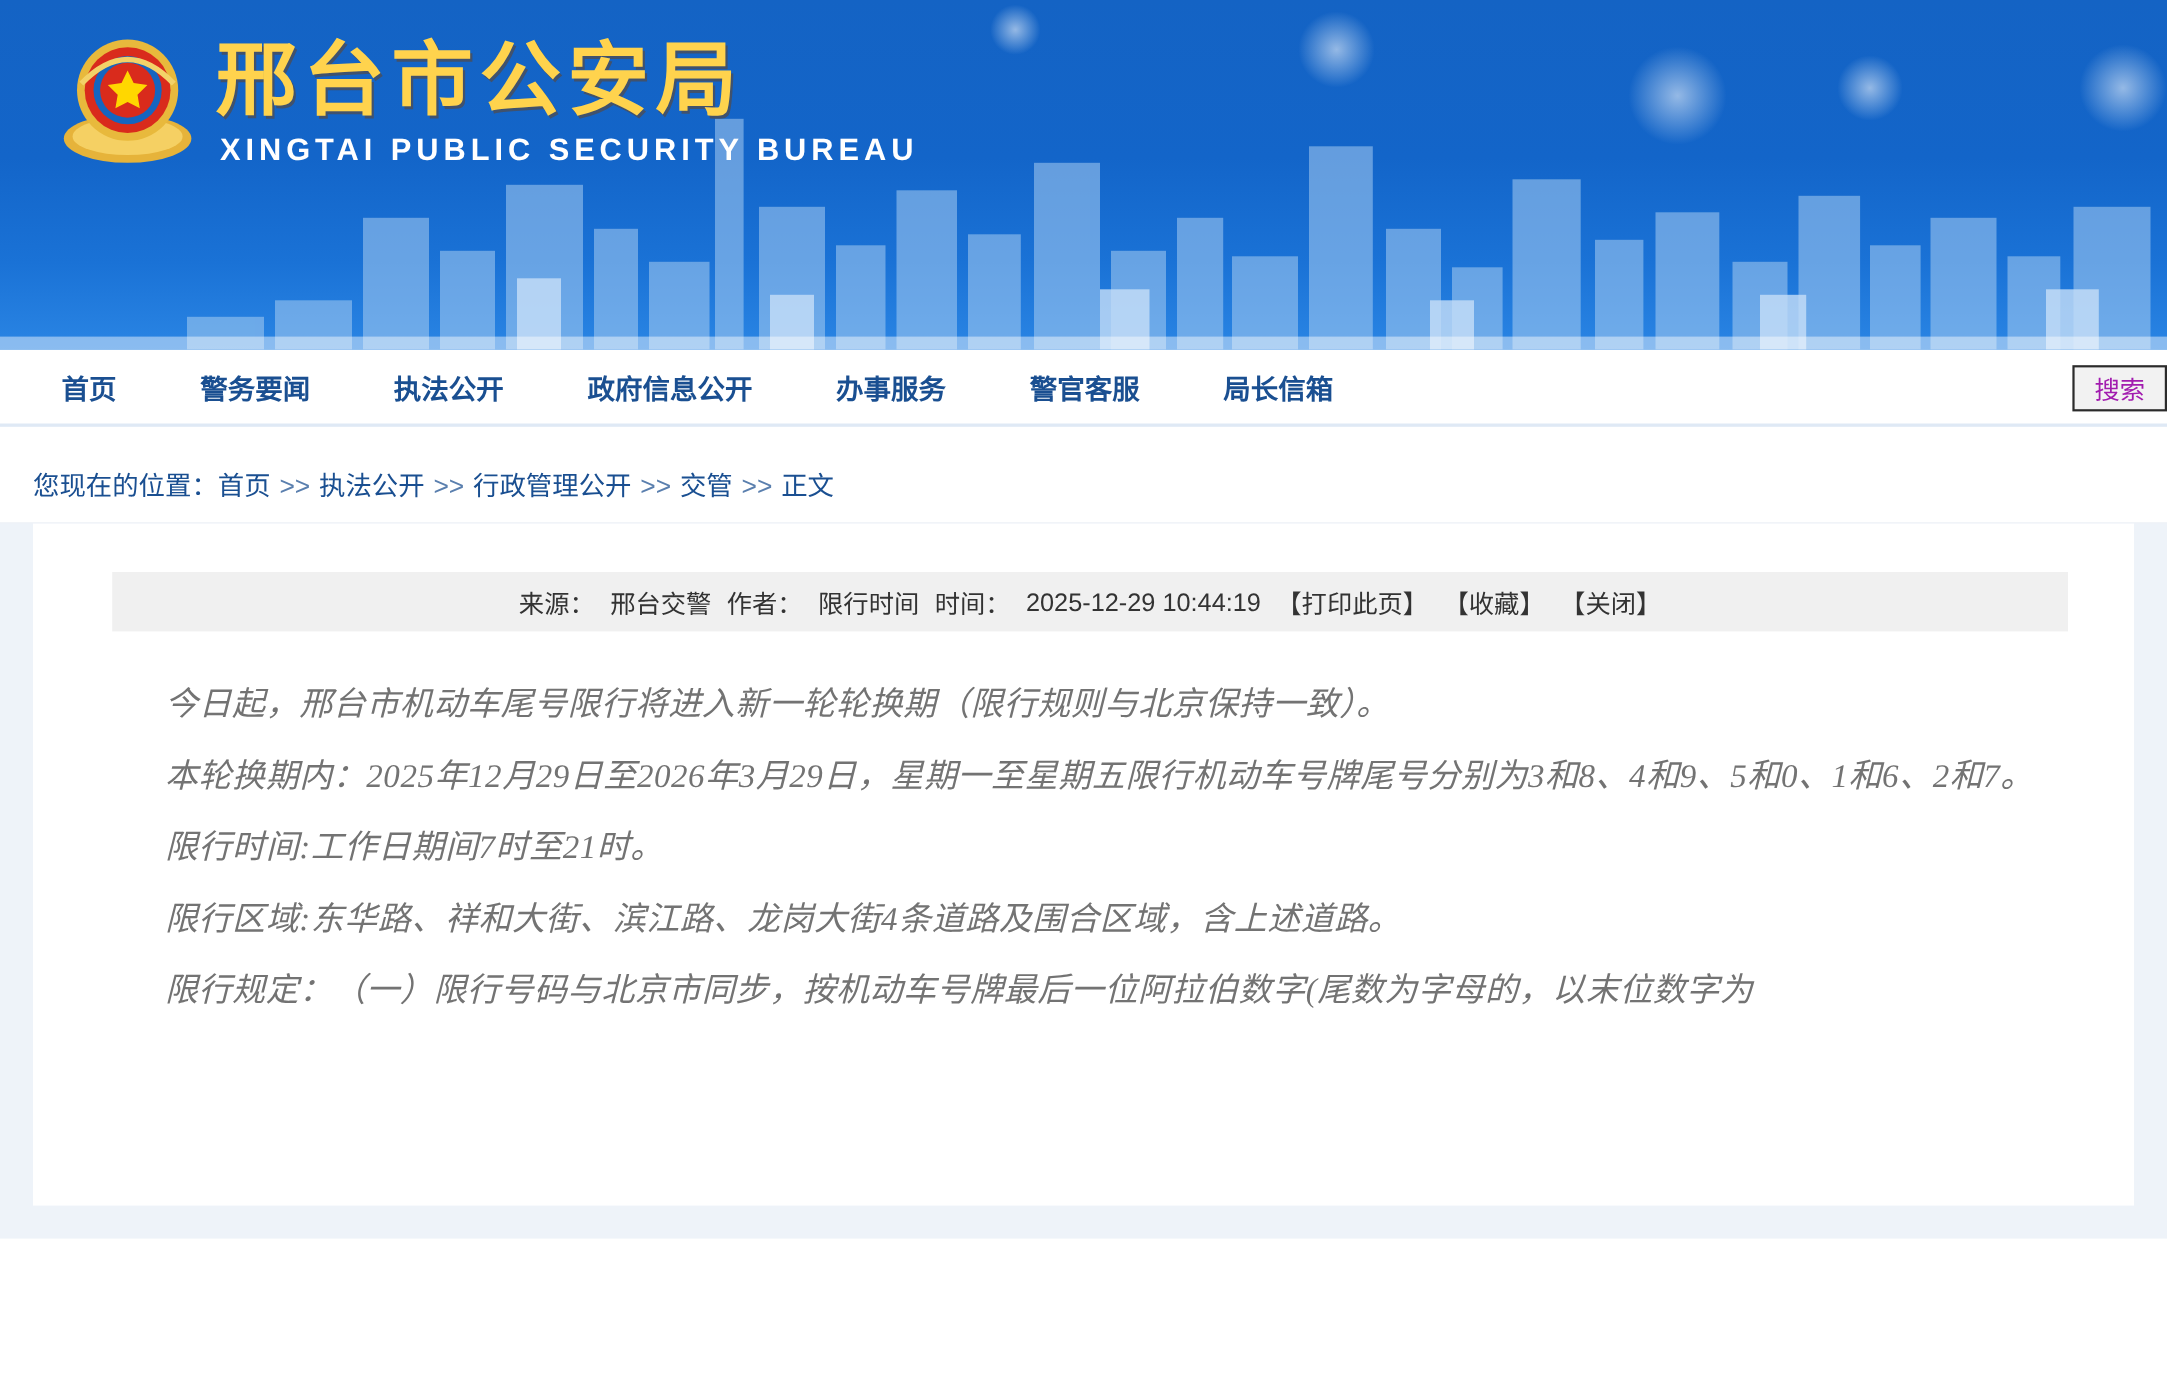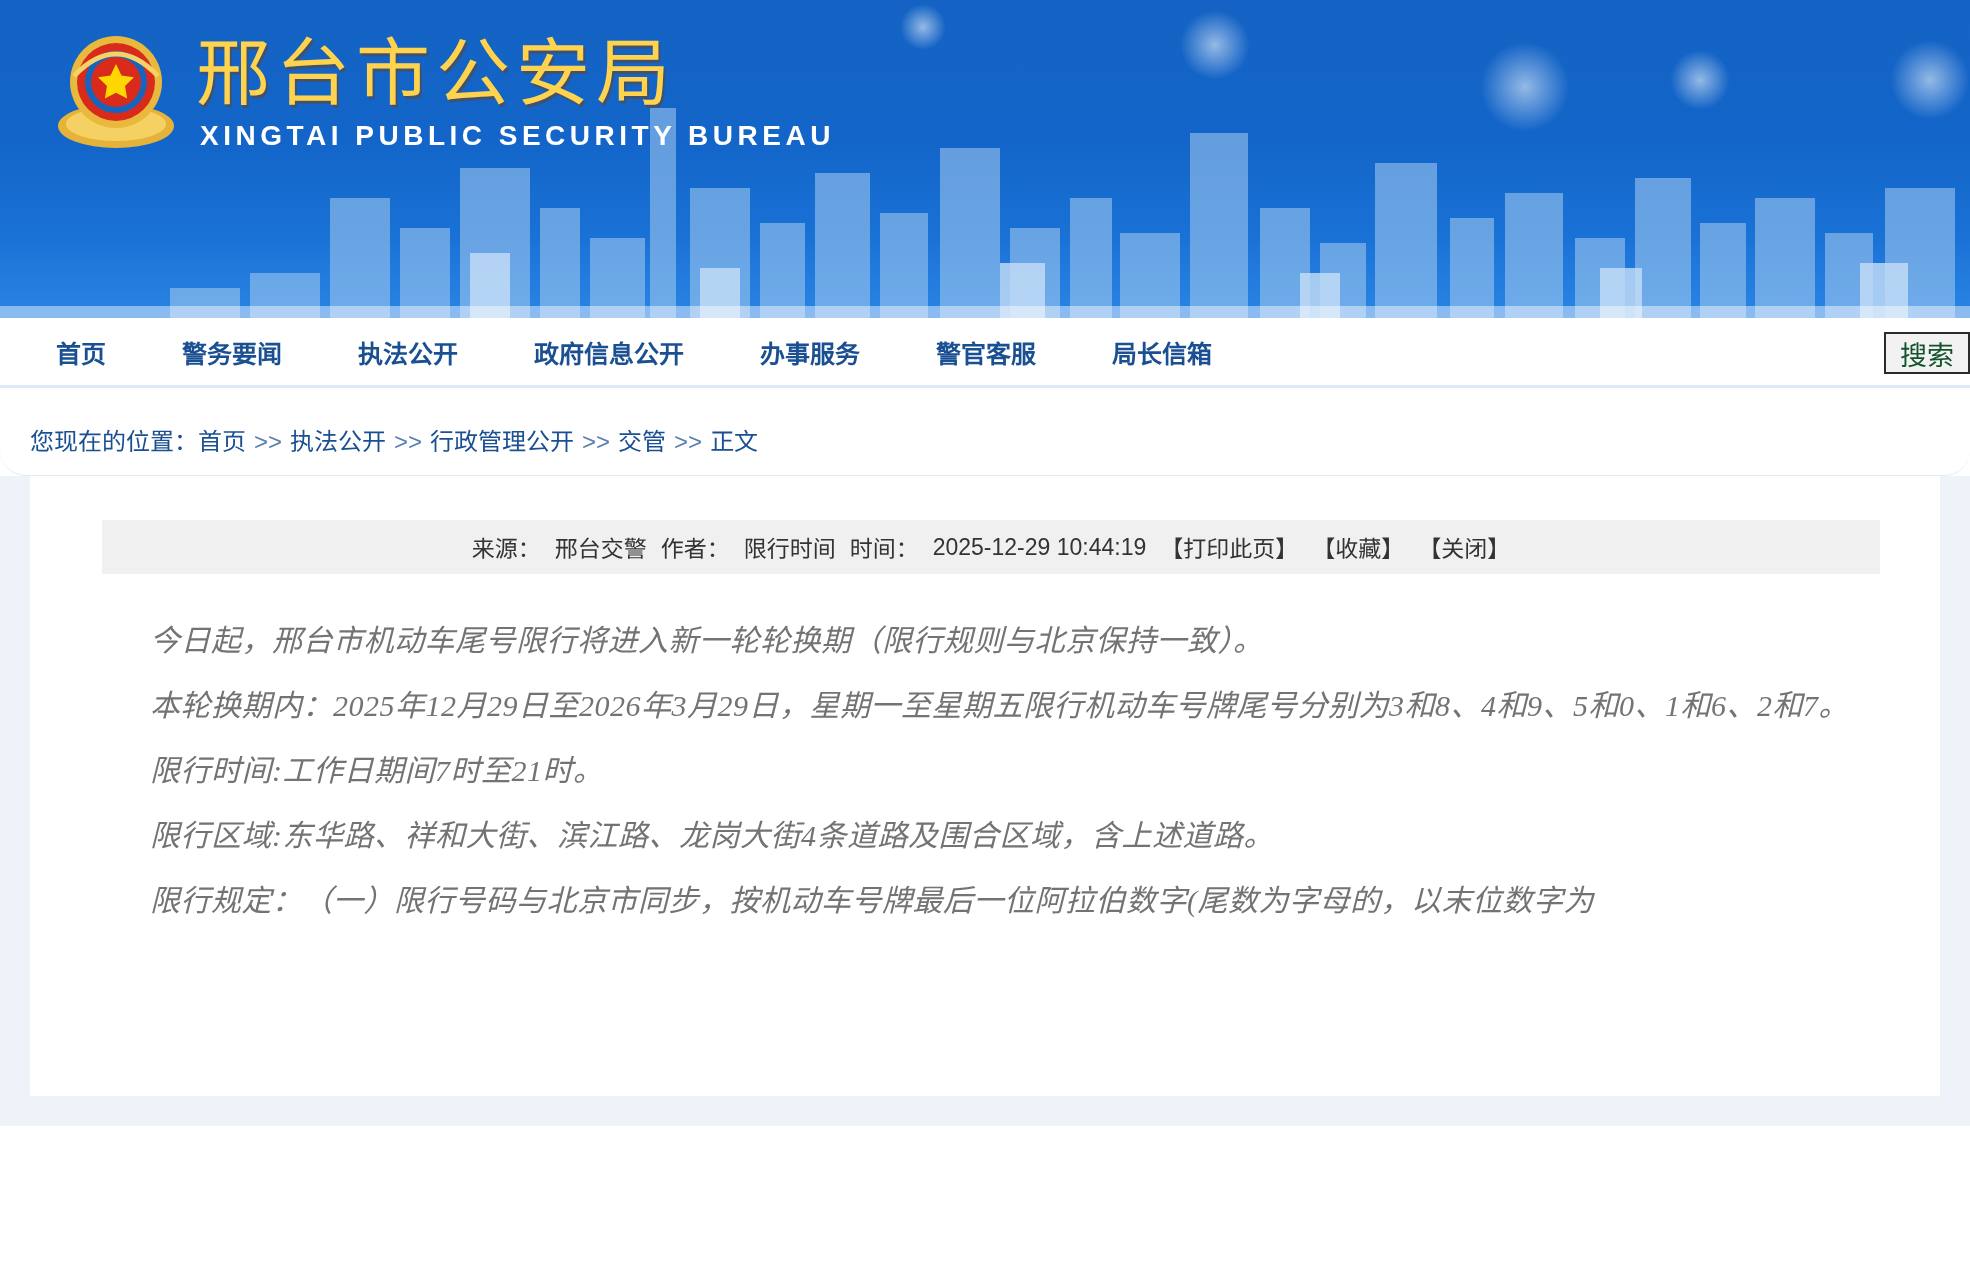--- a/index.html
+++ b/index.html
@@ -44,21 +44,21 @@
     top: 26px;
     width: 128px;
     height: 128px;
   }
   .site-title-cn {
     position: absolute;
     left: 196px;
     top: 34px;
     font-size: 74px;
     line-height: 80px;
-    font-weight: 400;
+    font-weight: 700;
     color: #ffd34d;
     letter-spacing: 6px;
     text-shadow: 2px 3px 0 rgba(120,60,0,0.45);
     font-family: "Liberation Serif", "DejaVu Serif", serif;
     white-space: nowrap;
   }
   .site-title-en {
     position: absolute;
     left: 200px;
     top: 120px;
@@ -92,32 +92,31 @@
     position: absolute;
     right: 0;
     top: 14px;
     width: 86px;
     height: 42px;
     border: 2px solid #2b2b2b;
     background: #f2f2f2;
     display: flex;
     align-items: center;
     justify-content: center;
-    font-size: 27px;
-    color: #14532d;
+    font-size: 23px;
+    color: #a21caf;
     overflow: hidden;
     white-space: nowrap;
   }
 
   
   .crumb-wrap {
     background: #ffffff;
     padding: 34px 0 18px 0;
     border-bottom: 1px solid #e3eaf2;
-    border-radius: 26px;
   }
   .crumb {
     margin: 0 30px;
     font-size: 24px;
     color: #1a4f91;
     white-space: nowrap;
   }
   .crumb .sep { color: #5a7fae; margin: 0 8px; }
   .crumb a { color: #1a4f91; text-decoration: none; }
 

